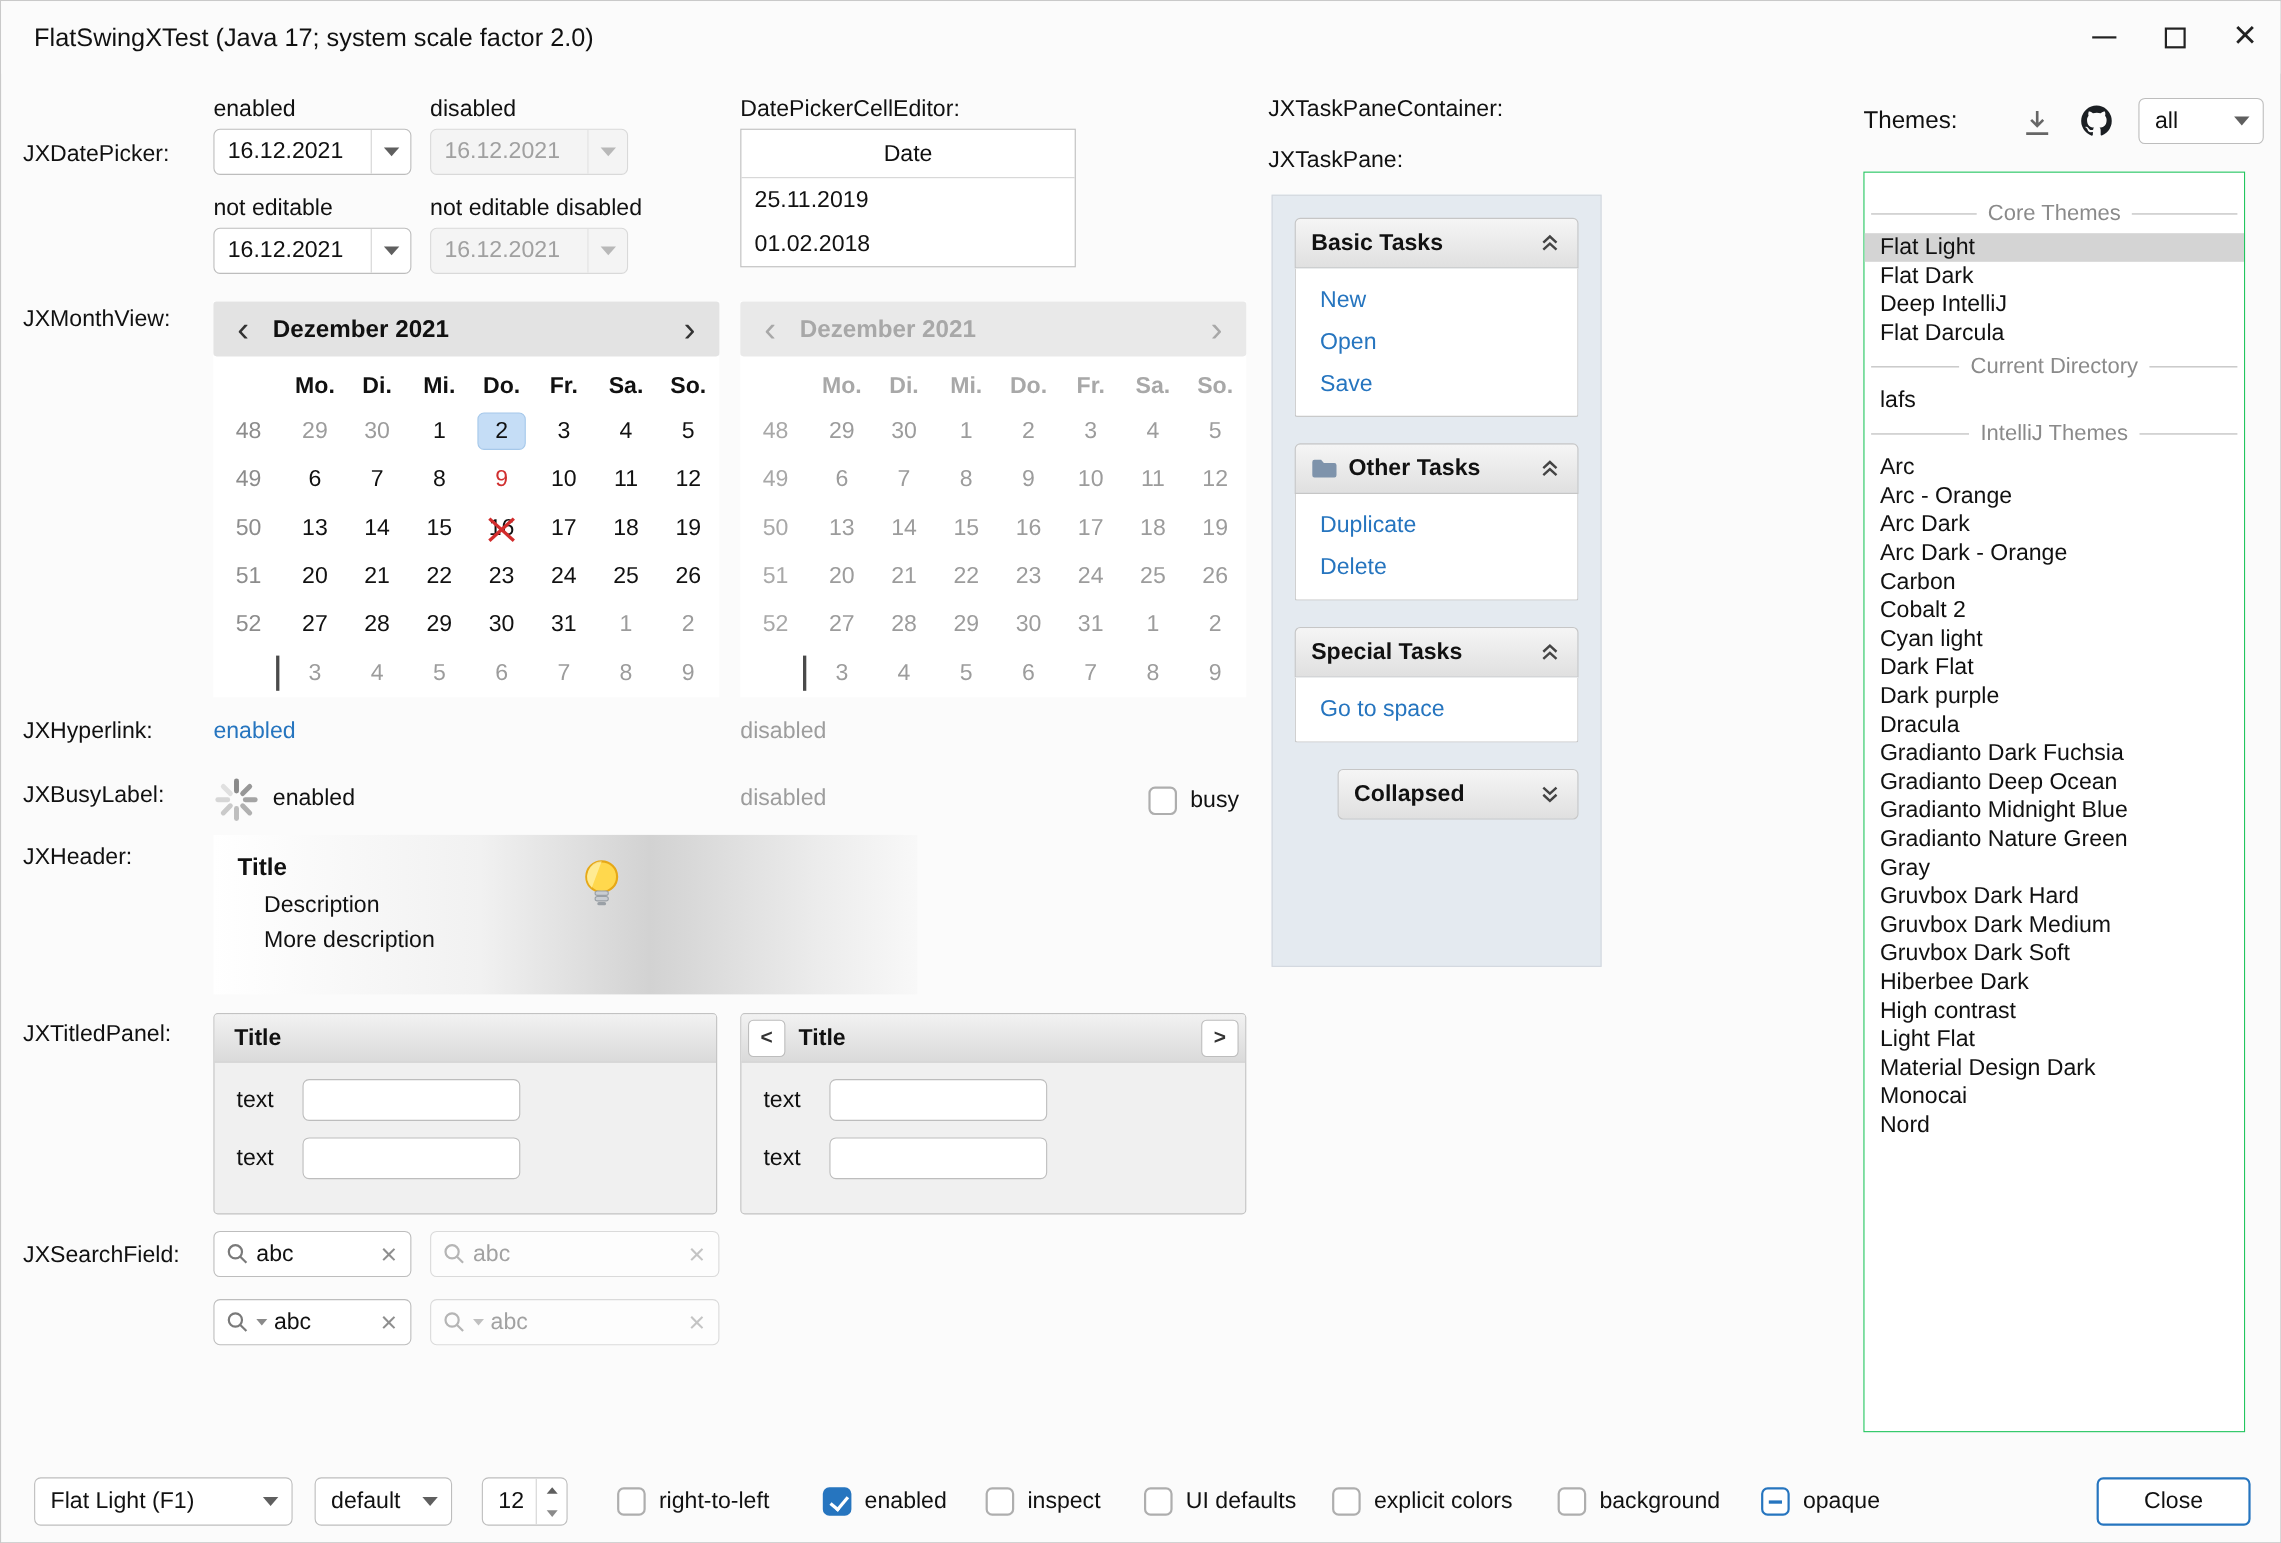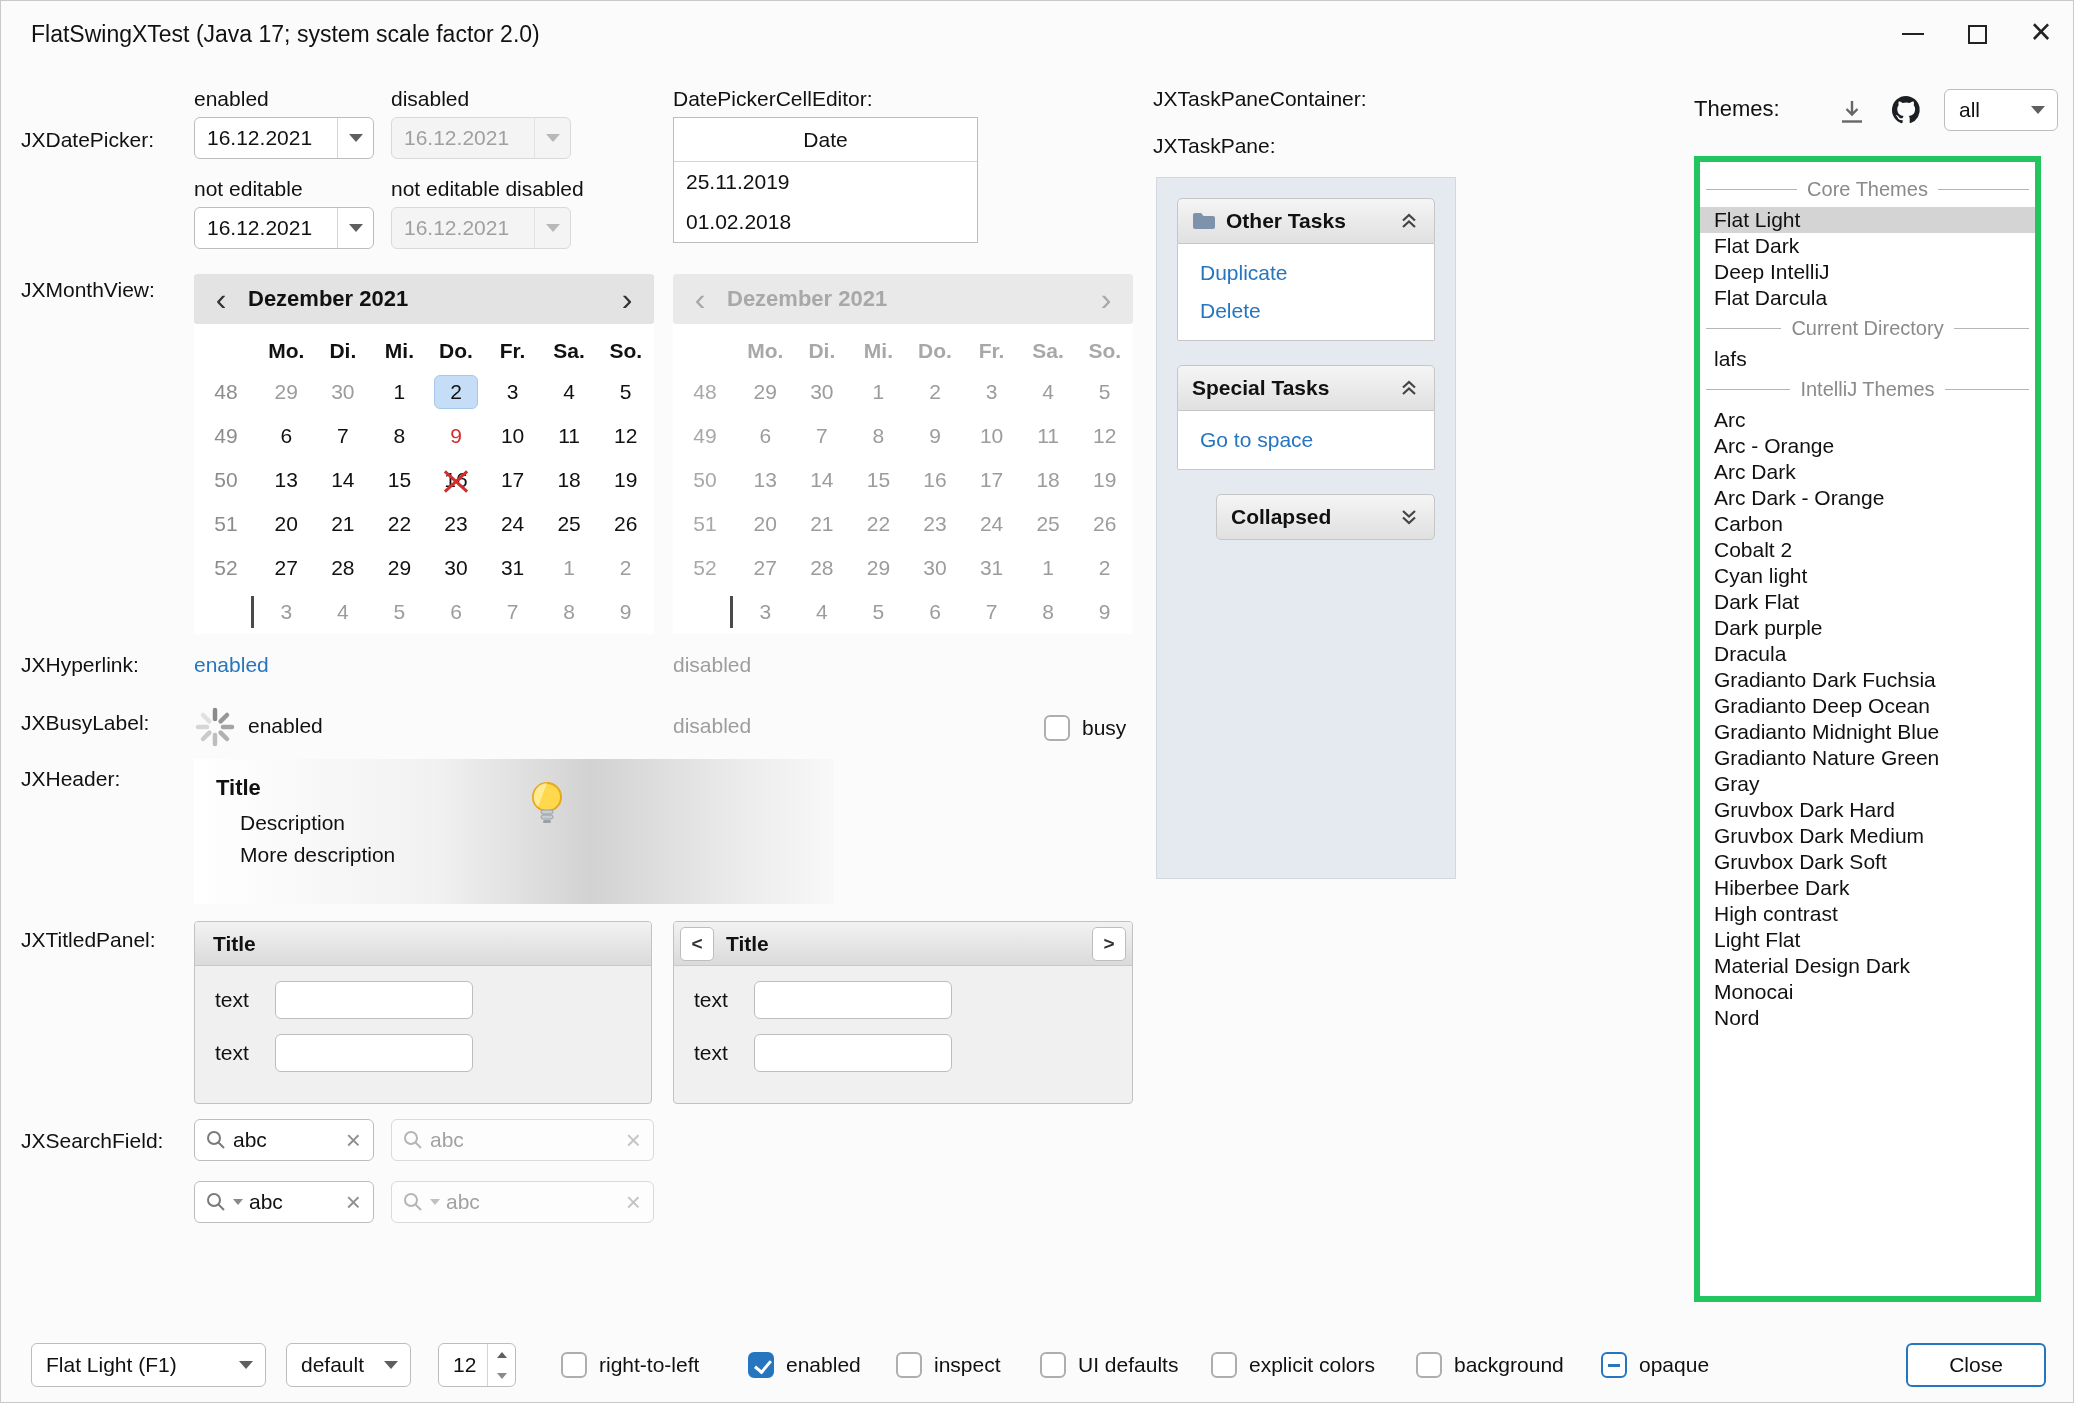--- a/index.html
+++ b/index.html
@@ -85,21 +85,21 @@
   
   .tp-container { position:absolute; width:300px; height:702px; background:#e4eaf0; border:1px solid #d2d8de; padding:20px; }
   .taskpane { margin-bottom:24px; }
   .tp-head { height:46px; background:linear-gradient(#f5f5f5,#e0e0e0); border:1px solid #c6c6c6; border-radius:5px 5px 0 0; display:flex; align-items:center; padding:0 14px; font-weight:bold; font-size:21px; gap:10px; }
   .taskpane.collapsed .tp-head { border-radius:5px;margin-left:39px; }
   .tp-body { background:#fff; border:1px solid #c6c6c6; border-top:none; padding:10px 0; border-radius:0 0 2px 2px; }
   .tp-link { color:#2675bf; font-size:21px; padding:7px 22px; }
   .chev { margin-left:auto; display:flex; align-items:center; }
 
   
-  .theme-list { position:absolute; width:347px; height:1146px; background:#fff; border:6px solid #22c55e; padding:10px 0; overflow:hidden; }
+  .theme-list { position:absolute; width:347px; height:1146px; background:#fff; border:1px solid #22c55e; padding:20px 0; overflow:hidden; }
   .titem { height:26px; display:flex; align-items:center; padding:0 14px; font-size:21px; white-space:nowrap; }
   .titem.selected { background:#d4d4d4; }
   .tsep { height:35px; display:flex; align-items:center; color:#8a8a8a; font-size:20px; padding:0 6px; white-space:nowrap; }
   .tsep i { flex:1; height:1px; background:#b6b6b6; }
   .tsep span { margin:0 10px; }
 
   
   .combo { position:absolute; height:44px; background:#fff; border:1px solid #bdbdbd; border-radius:6px; display:flex; align-items:center; font-size:21px; }
   .combo .cval { flex:1; padding-left:14px; white-space:nowrap; }
   .combo .carrow { width:38px; display:flex; justify-content:center; }
@@ -584,20 +584,35 @@
         <line x1="13.5" y1="13.5" x2="19" y2="19" stroke="#b5b5b5" stroke-width="2"></line>
       </svg>
     <i class="tri tri-sm" style="border-top-color:#c0c0c0"></i>
     <input disabled="" value="abc" style="">
     <span class="clear">×</span>
   </div>
 
   <span class="lbl" style="left:1152px;top:86px">JXTaskPaneContainer:</span>
   <span class="lbl" style="left:1152px;top:133px">JXTaskPane:</span>
   <div id="taskpanes" class="tp-container" style="left:1155px;top:176px">
+      <div class="taskpane">
+        <div class="tp-head">
+          <span>Basic Tasks</span>
+          <span class="chev">
+            <svg width="22" height="22" viewBox="0 0 22 22">
+              <path d="M5 10.5 L11 5 L17 10.5 M5 17 L11 11.5 L17 17" fill="none" stroke="#444" stroke-width="2.2"></path>
+            </svg>
+          </span>
+        </div>
+        <div class="tp-body">
+          <div class="tp-link">New</div>
+          <div class="tp-link">Open</div>
+          <div class="tp-link">Save</div>
+        </div>
+      </div>
       <div class="taskpane">
         <div class="tp-head">
           <svg width="24" height="20" viewBox="0 0 24 20">
             <path d="M1 4a2 2 0 0 1 2-2h6l2.5 3H21a2 2 0 0 1 2 2v9a2 2 0 0 1-2 2H3a2 2 0 0 1-2-2Z" fill="#7e93ab"></path>
           </svg>
           <span>Other Tasks</span>
           <span class="chev">
             <svg width="22" height="22" viewBox="0 0 22 22">
               <path d="M5 10.5 L11 5 L17 10.5 M5 17 L11 11.5 L17 17" fill="none" stroke="#444" stroke-width="2.2"></path>
             </svg>

